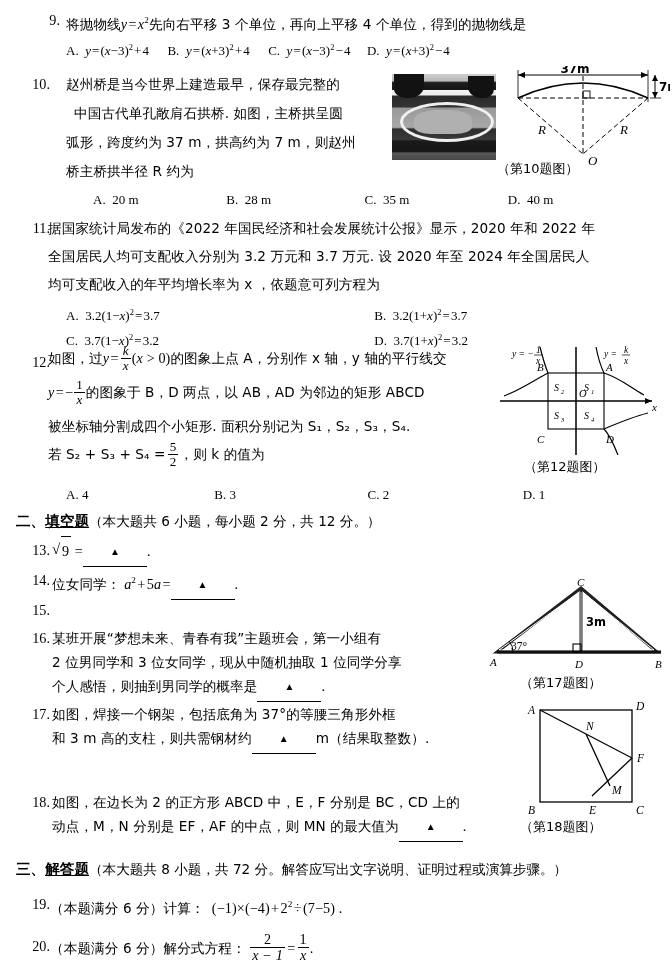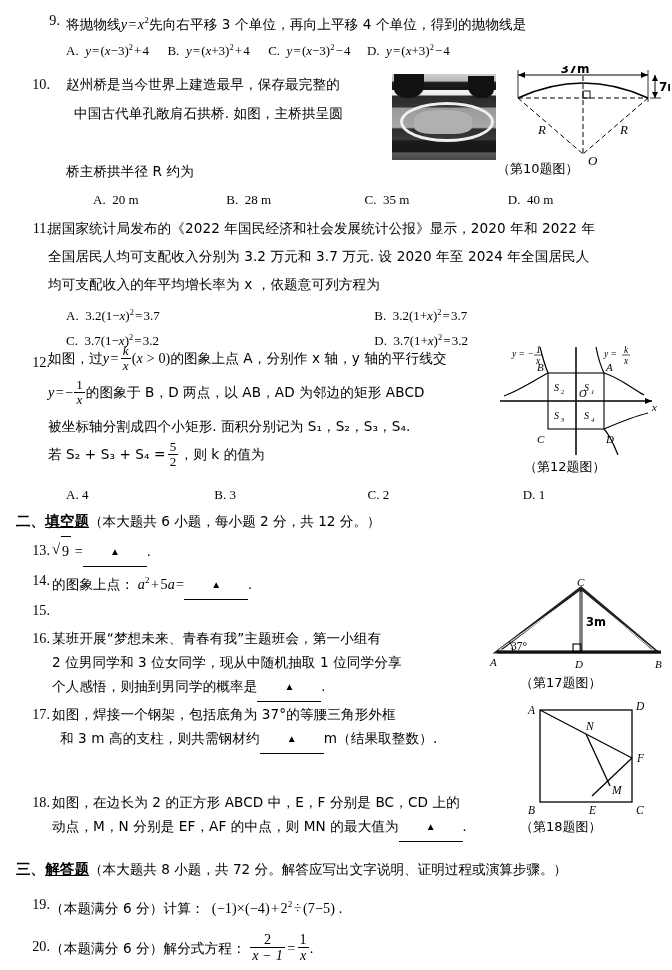--- a/index.html
+++ b/index.html
@@ -192,20 +192,21 @@
     <span class="opt"><span>B.</span>&nbsp;&nbsp;<span class="mathi">y</span> = (<span class="mathi">x</span>+3)<sup class="p">2</sup> + 4</span>
     <span style="display:inline-block;width:12px"></span>
     <span class="opt"><span>C.</span>&nbsp;&nbsp;<span class="mathi">y</span> = (<span class="mathi">x</span>−3)<sup class="p">2</sup> − 4</span>
     <span style="display:inline-block;width:10px"></span>
     <span class="opt"><span>D.</span>&nbsp;&nbsp;<span class="mathi">y</span> = (<span class="mathi">x</span>+3)<sup class="p">2</sup> − 4</span>
   </div>
 
   <div class="qnum" style="left:16px; top:70px;">10.</div>
   <div class="qbody cn" style="left:66px; top:70px; width:320px;">赵州桥是当今世界上建造最早，保存最完整的</div>
   <div class="qbody cn" style="left:66px; top:99px; width:320px;margin-left:8px;">中国古代单孔敞肩石拱桥. 如图，主桥拱呈圆</div>
+  <div class="qbody cn" style="left:66px; top:128px; width:320px;">弧形，跨度约为 37 m，拱高约为 7 m，则赵州</div>
   <div class="qbody cn" style="left:66px; top:157px; width:320px;">桥主桥拱半径 R 约为</div>
 
   <div class="bridge-photo">
     <div class="tree-l"></div>
     <div class="tree-r"></div>
     <div class="arch"></div>
     <div class="water"></div>
   </div>
 
   <svg class="figure" style="left:500px; top:66px;" width="170" height="102" viewBox="0 0 170 102">
@@ -331,21 +332,21 @@
     <span>二、</span><span class="ul">填空题</span><span class="norm">（本大题共 6 小题，每小题 2 分，共 12 分。）</span>
   </div>
 
   <div class="qnum" style="left:16px; top:536px;">13.</div>
   <div class="qbody" style="left:52px; top:536px;">
     <span class="sqrt"><span>9</span></span>&nbsp;=<span class="blank"></span><span>.</span>
   </div>
 
   <div class="qnum" style="left:16px; top:566px;">14.</div>
   <div class="qbody" style="left:52px; top:566px;">
-    <span class="cn">的图象上点：</span>&nbsp;<span class="mathi">a</span><sup class="p">2</sup> + 5<span class="mathi">a</span> =<span class="blank"></span><span>.</span>
+    <span class="cn">位女同学：</span>&nbsp;<span class="mathi">a</span><sup class="p">2</sup> + 5<span class="mathi">a</span> =<span class="blank"></span><span>.</span>
   </div>
 
   <div class="qnum" style="left:16px; top:596px;">15.</div>
 
   <div class="qnum" style="left:16px; top:624px;">16.</div>
   <div class="qbody cn" style="left:52px; top:624px; width:420px;">某班开展“梦想未来、青春有我”主题班会，第一小组有</div>
   <div class="qbody cn" style="left:52px; top:648px; width:420px;">2 位男同学和 3 位女同学，现从中随机抽取 1 位同学分享</div>
   <div class="qbody" style="left:52px; top:672px; width:420px;">
     <span class="cn">个人感悟，则抽到男同学的概率是</span><span class="blank"></span><span>.</span>
   </div>
@@ -367,21 +368,21 @@
     <text x="1" y="88" font-family="Liberation Serif, serif" font-size="11" font-style="italic">A</text>
     <text x="86" y="90" font-family="Liberation Serif, serif" font-size="11" font-style="italic">D</text>
     <text x="166" y="90" font-family="Liberation Serif, serif" font-size="11" font-style="italic">B</text>
     <text x="22" y="72" font-family="Liberation Serif, serif" font-size="11.5">37°</text>
     <text x="97" y="48" font-family="DejaVu Sans, sans-serif" font-size="11.5" font-weight="bold">3m</text>
   </svg>
   <div class="cap" style="left:520px; top:674px;">（第17题图）</div>
 
   <div class="qnum" style="left:16px; top:700px;">17.</div>
   <div class="qbody cn" style="left:52px; top:700px; width:420px;">如图，焊接一个钢架，包括底角为 37°的等腰三角形外框</div>
-  <div class="qbody" style="left:60px; top:724px; width:430px;">
+  <div class="qbody" style="left:52px; top:724px; width:430px;">
     <span class="cn">和 3 m 高的支柱，则共需钢材约</span><span class="blank"></span><span class="cn">m（结果取整数）.</span>
   </div>
 
   <svg class="figure" style="left:492px; top:696px;" width="172" height="124" viewBox="0 0 172 124">
     <rect x="48" y="14" width="92" height="92" fill="none" stroke="#000" stroke-width="1.3"></rect>
 
     <line x1="48" y1="14" x2="140" y2="62" stroke="#000" stroke-width="1.3"></line>
     <line x1="94" y1="38" x2="118" y2="90" stroke="#000" stroke-width="1.3"></line>
     <line x1="100" y1="100" x2="140" y2="62" stroke="#000" stroke-width="1.3"></line>
     <text x="36" y="18" font-family="Liberation Serif, serif" font-size="11.5" font-style="italic">A</text>

